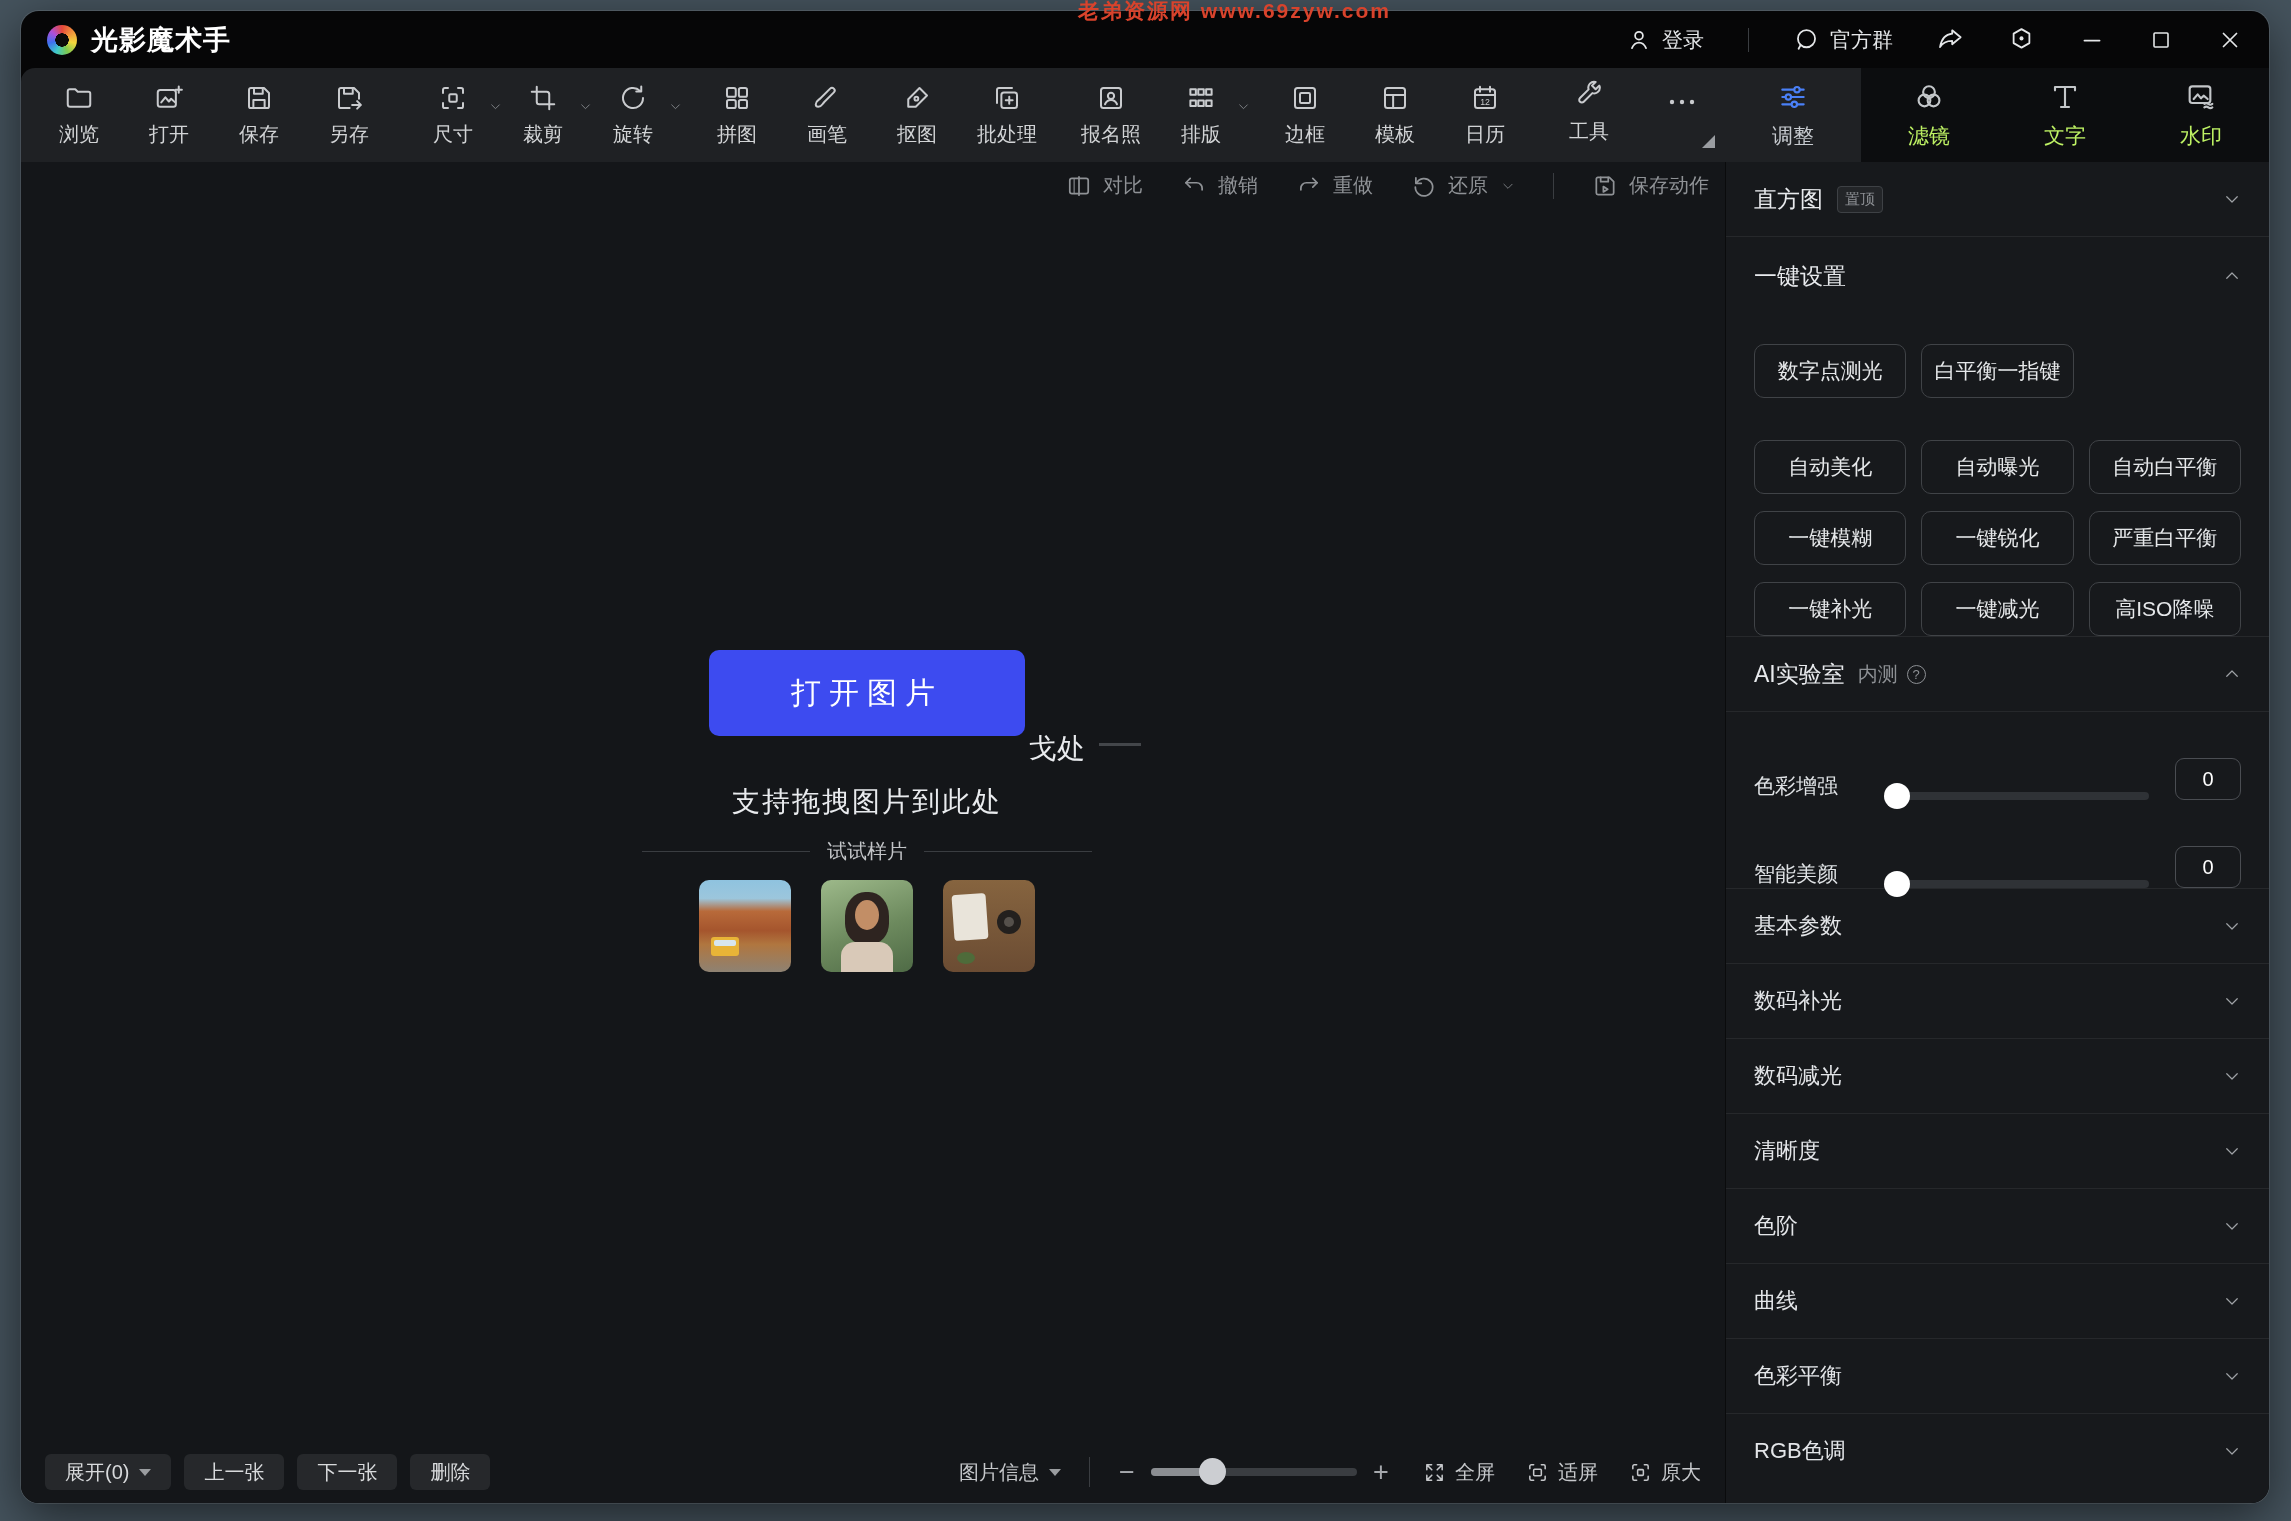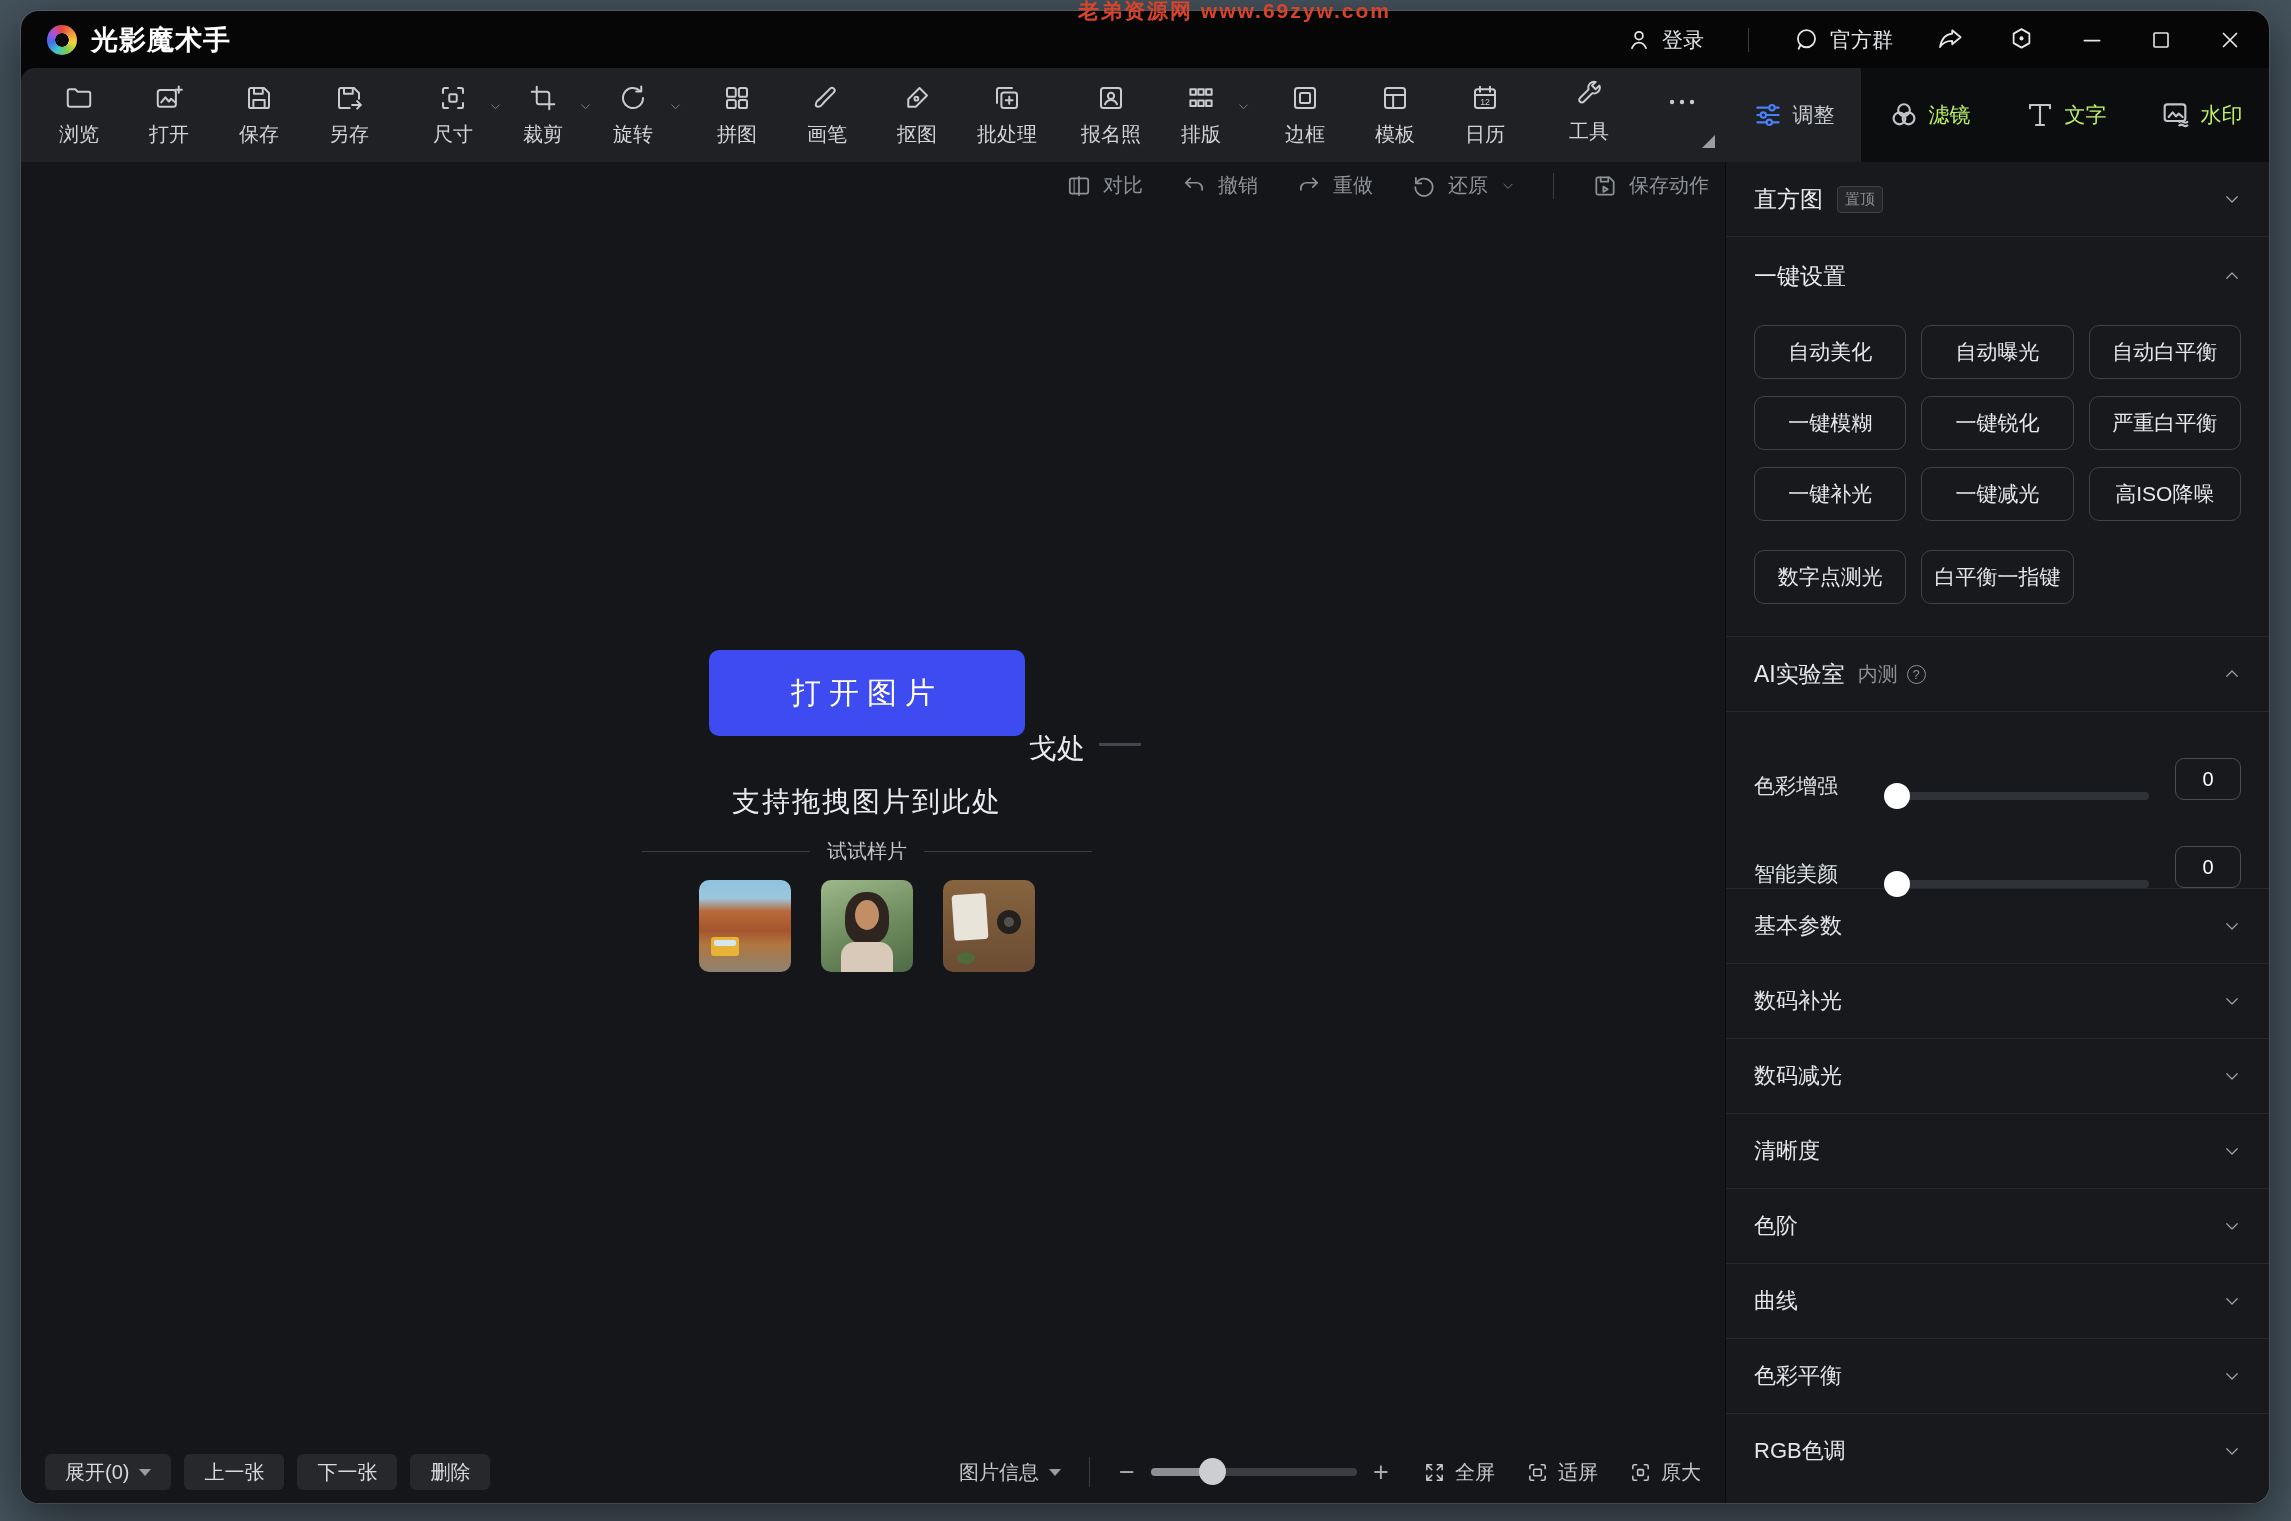--- a/index.html
+++ b/index.html
@@ -49,21 +49,21 @@
     color:#c9cbce; cursor:default; }
   .titem .lbl { font-size:20px; color:#d2d4d6; white-space:nowrap; }
   .titem .dd { position:absolute; right:-17px; top:17px; color:#8a8d91; }
   .more-col { position:relative; width:70px; height:70px; color:#c9cbce; }
   .more-dots { position:absolute; left:50%; top:12px; transform:translateX(-50%); }
   .corner-tri { position:absolute; right:2px; bottom:2px; width:0; height:0;
     border-left:13px solid transparent; border-bottom:13px solid #9a9da1; }
 
   .tabstrip { position:absolute; left:1704px; top:0; width:544px; height:94px;
     background:#0c0d0f; display:flex; }
-  .tab { width:136px; height:94px; display:flex; flex-direction:row; align-items:center; justify-content:center;
+  .tab { width:136px; height:94px; display:flex; flex-direction:column; align-items:center; justify-content:center;
     gap:9px; color:#c3c6c9; cursor:default; }
   .tab .lbl { font-size:21px; color:#bef264; }
   .tab.active { background:#1f2124; }
   .tab.active .ticon { color:#4a80f7; }
   .tab.active .lbl { color:#c6cacf; }
 
   
   .canvas { position:absolute; left:0; top:151px; width:1704px; height:1341px; background:#141619; }
 
   .actionbar { position:absolute; top:10px; right:16px; display:flex; align-items:center; gap:38px; }
@@ -552,35 +552,35 @@
     </div>
     <div class="p-div"></div>
 
     <div class="p-row" style="height:78px">
       <span class="p-title">一键设置</span>
       <svg class="ic p-chev" width="18" height="18" viewBox="0 0 24 24">
           <path d="M5 15l7-7 7 7"></path>
         </svg>
     </div>
 
+    <div class="onekey-grid second">
+      <button class="okbtn">数字点测光</button>
+      <button class="okbtn">白平衡一指键</button>
+    </div>
     <div class="onekey-grid">
       <button class="okbtn">自动美化</button>
       <button class="okbtn">自动曝光</button>
       <button class="okbtn">自动白平衡</button>
       <button class="okbtn">一键模糊</button>
       <button class="okbtn">一键锐化</button>
       <button class="okbtn">严重白平衡</button>
       <button class="okbtn">一键补光</button>
       <button class="okbtn">一键减光</button>
       <button class="okbtn">高ISO降噪</button>
     </div>
-    <div class="onekey-grid second">
-      <button class="okbtn">数字点测光</button>
-      <button class="okbtn">白平衡一指键</button>
-    </div>
 
     <div class="p-div"></div>
     <div class="p-row">
       <span class="p-title">AI实验室</span>
       <span class="beta">内测</span>
       <span class="help-dot">?</span>
       <svg class="ic p-chev" width="18" height="18" viewBox="0 0 24 24">
           <path d="M5 15l7-7 7 7"></path>
         </svg>
     </div>

